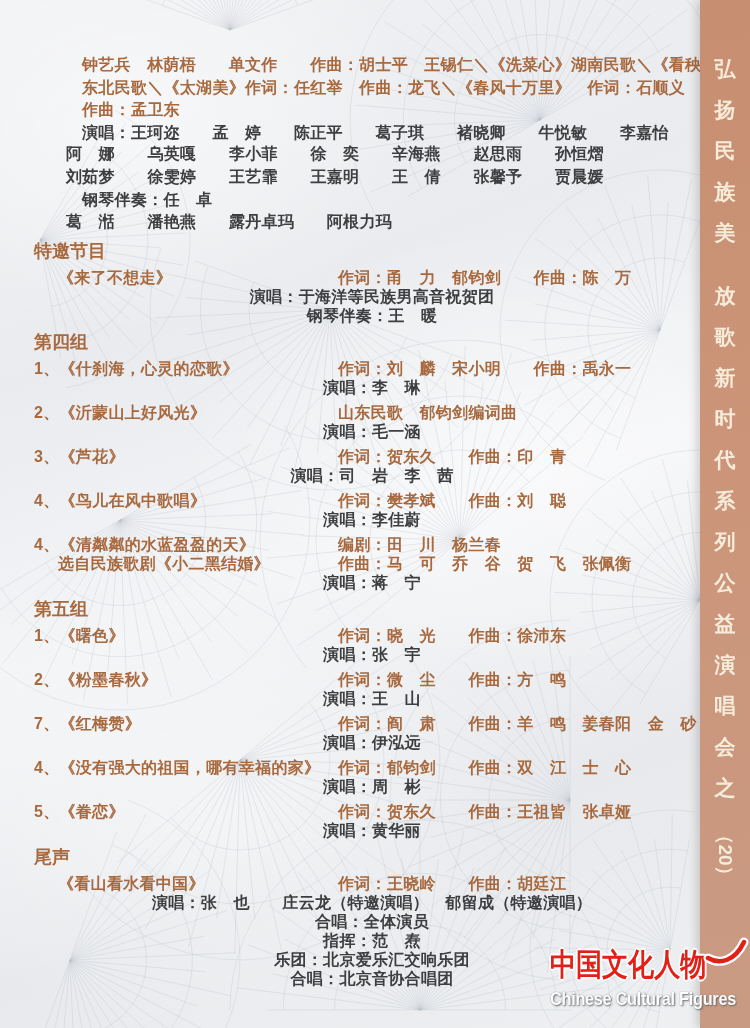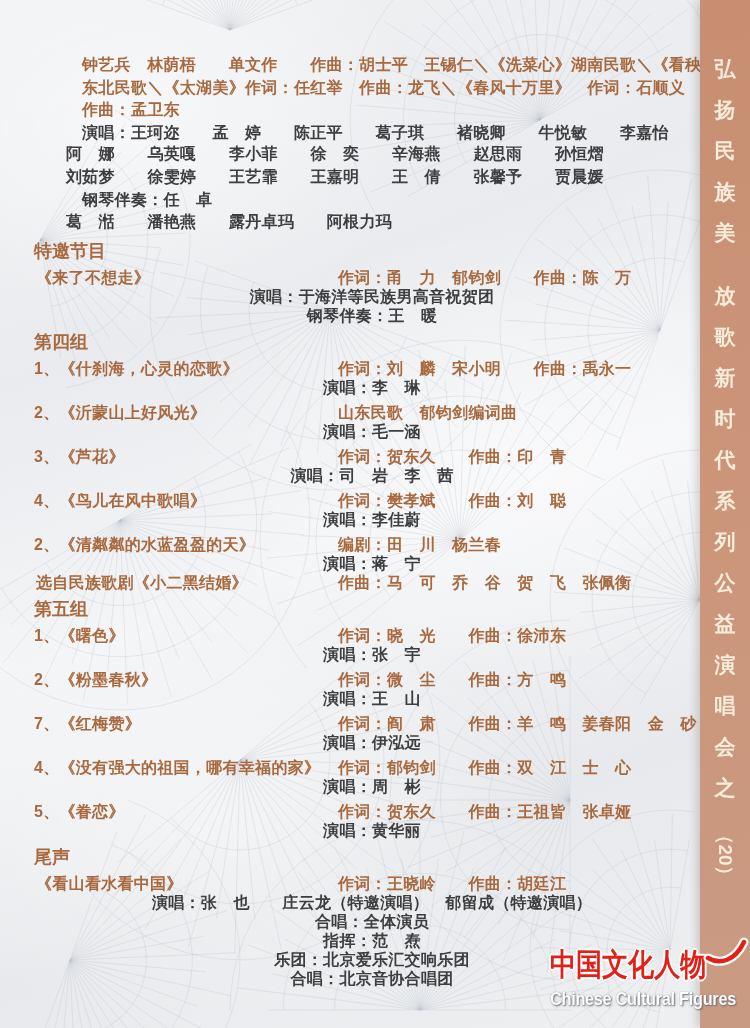--- a/index.html
+++ b/index.html
@@ -22,21 +22,21 @@
     padding-top:54px;
     font-size:16px;
   }
   .row{position:relative;line-height:19px;white-space:nowrap;letter-spacing:.3px;}
   .intro .row{line-height:22.5px;}
   .brown{color:#a8693f;}
   .dark{color:#3e3e40;}
   .i0{padding-left:82px;}
   .i1{padding-left:66px;font-family:Liberation Mono, monospace;}
   .h{padding-left:34px;}
-  .t{padding-left:36px;}
+  .t{padding-left:58px;}
   .p{padding-left:44px;text-align:center;}
   .right{position:absolute;left:338px;top:0;white-space:nowrap;}
   .sec{margin-top:6px;}
   .sec.sp{}
   .sec-header{line-height:22px;margin-bottom:2px;color:#a8693f;padding-left:34px;font-size:18px;}
   .song{margin-top:6px;}
   .song:first-of-type{margin-top:0;}
   
   .sidebar{
     position:absolute;right:0;top:0;width:50px;height:1028px;z-index:3;
@@ -495,23 +495,23 @@
         </div>
         <div class="song">
           <div class="row brown h"><span>3、《芦花》</span><span class="right">作词：贺东久　　作曲：印　青</span></div>
           <div class="row dark p"><span>演唱：司　岩　李　茜</span></div>
         </div>
         <div class="song">
           <div class="row brown h"><span>4、《鸟儿在风中歌唱》</span><span class="right">作词：樊孝斌　　作曲：刘　聪</span></div>
           <div class="row dark p"><span>演唱：李佳蔚</span></div>
         </div>
         <div class="song">
-          <div class="row brown h"><span>2、《清粼粼的水蓝盈盈的天》</span><span class="right">编剧：田　川　杨兰春</span></div>
+          <div class="row brown h"><span>4、《清粼粼的水蓝盈盈的天》</span><span class="right">编剧：田　川　杨兰春</span></div>
+          <div class="row brown t"><span>选自民族歌剧《小二黑结婚》</span><span class="right">作曲：马　可　乔　谷　贺　飞　张佩衡</span></div>
           <div class="row dark p"><span>演唱：蒋　宁</span></div>
-          <div class="row brown t"><span>选自民族歌剧《小二黑结婚》</span><span class="right">作曲：马　可　乔　谷　贺　飞　张佩衡</span></div>
         </div>
       </div>
       <div class="sec sp">
         <div class="sec-header">第五组</div>
         <div class="song">
           <div class="row brown h"><span>1、《曙色》</span><span class="right">作词：晓　光　　作曲：徐沛东</span></div>
           <div class="row dark p"><span>演唱：张　宇</span></div>
         </div>
         <div class="song">
           <div class="row brown h"><span>2、《粉墨春秋》</span><span class="right">作词：微　尘　　作曲：方　鸣</span></div>

